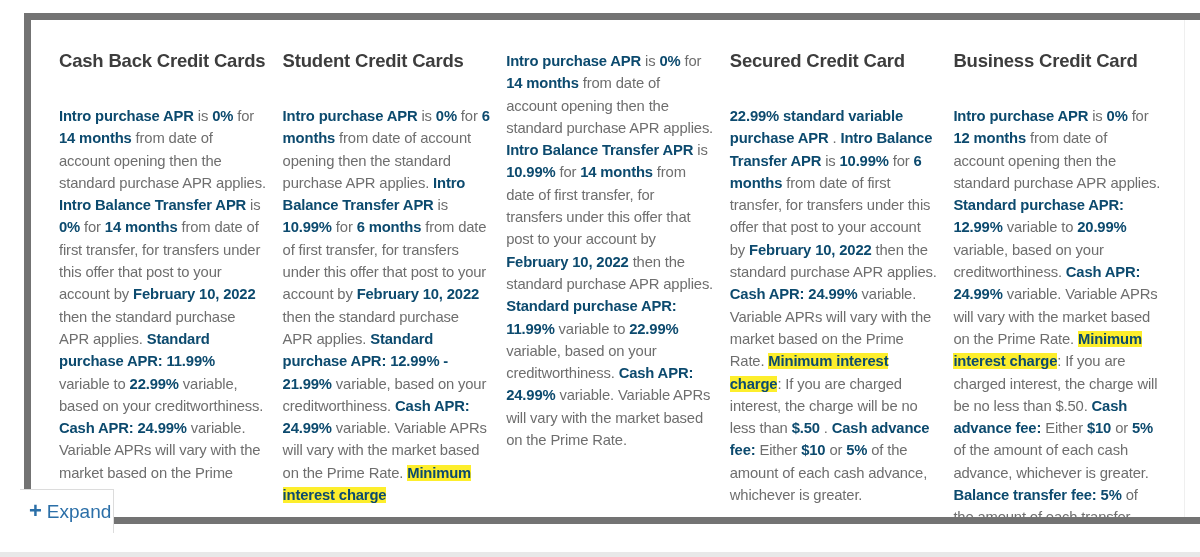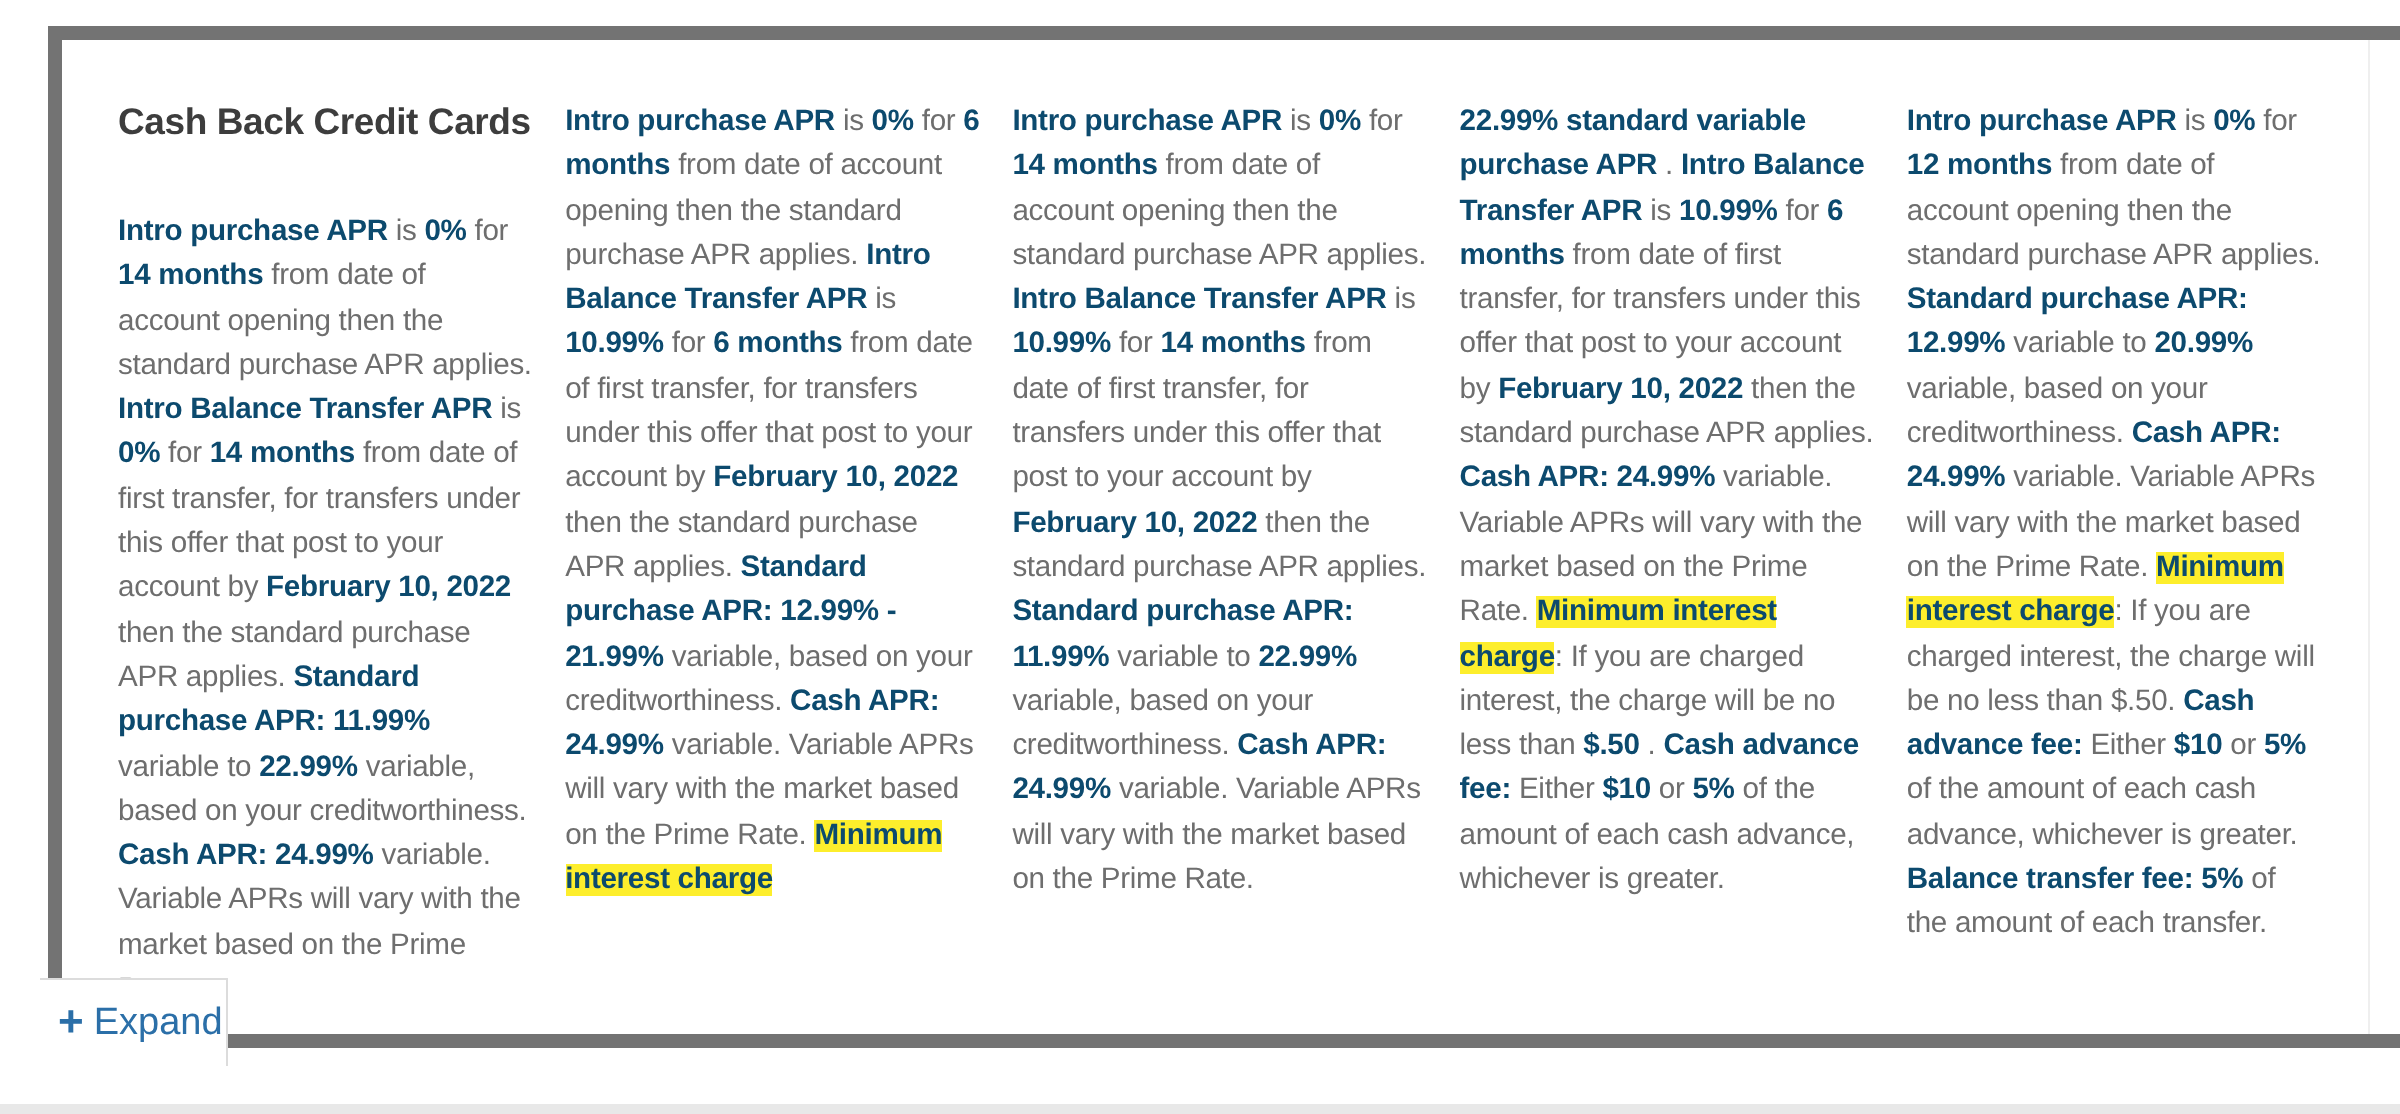--- a/index.html
+++ b/index.html
@@ -99,32 +99,35 @@
 
   <div class="card">
     <div class="columns">
 
       <div class="col">
         <h2 class="col-title">Cash Back Credit Cards</h2>
         <p class="col-body"><span class="bold">Intro purchase APR</span><span> is </span><span class="bold">0%</span><span> for </span><span class="bold">14 months</span><span> from date of account opening then the standard purchase APR applies. </span><span class="bold">Intro Balance Transfer APR</span><span> is </span><span class="bold">0%</span><span> for </span><span class="bold">14 months</span><span> from date of first transfer, for transfers under this offer that post to your account by </span><span class="bold">February 10, 2022</span><span> then the standard purchase APR applies. </span><span class="bold">Standard purchase APR: 11.99%</span><span> variable to </span><span class="bold">22.99%</span><span> variable, based on your creditworthiness. </span><span class="bold">Cash APR: 24.99%</span><span> variable. Variable APRs will vary with the market based on the Prime Rate. </span></p>
       </div>
 
       <div class="col">
+        <h2 class="col-title">Student Credit Cards</h2>
         <p class="col-body"><span class="bold">Intro purchase APR</span><span> is </span><span class="bold">0%</span><span> for </span><span class="bold">6 months</span><span> from date of account opening then the standard purchase APR applies. </span><span class="bold">Intro Balance Transfer APR</span><span> is </span><span class="bold">10.99%</span><span> for </span><span class="bold">6 months</span><span> from date of first transfer, for transfers under this offer that post to your account by </span><span class="bold">February 10, 2022</span><span> then the standard purchase APR applies. </span><span class="bold">Standard purchase APR: 12.99% - 21.99%</span><span> variable, based on your creditworthiness. </span><span class="bold">Cash APR: 24.99%</span><span> variable. Variable APRs will vary with the market based on the Prime Rate. </span><span class="bold hl-yellow">Minimum interest charge</span></p>
       </div>
 
       <div class="col">
         <p class="col-body"><span class="bold">Intro purchase APR</span><span> is </span><span class="bold">0%</span><span> for </span><span class="bold">14 months</span><span> from date of account opening then the standard purchase APR applies. </span><span class="bold">Intro Balance Transfer APR</span><span> is </span><span class="bold">10.99%</span><span> for </span><span class="bold">14 months</span><span> from date of first transfer, for transfers under this offer that post to your account by </span><span class="bold">February 10, 2022</span><span> then the standard purchase APR applies. </span><span class="bold">Standard purchase APR: 11.99%</span><span> variable to </span><span class="bold">22.99%</span><span> variable, based on your creditworthiness. </span><span class="bold">Cash APR: 24.99%</span><span> variable. Variable APRs will vary with the market based on the Prime Rate. </span></p>
       </div>
 
       <div class="col">
+        <h2 class="col-title">Secured Credit Card</h2>
         <p class="col-body"><span class="bold">22.99% standard variable purchase APR</span><span> . </span><span class="bold">Intro Balance Transfer APR</span><span> is </span><span class="bold">10.99%</span><span> for </span><span class="bold">6 months</span><span> from date of first transfer, for transfers under this offer that post to your account by </span><span class="bold">February 10, 2022</span><span> then the standard purchase APR applies. </span><span class="bold">Cash APR: 24.99%</span><span> variable. Variable APRs will vary with the market based on the Prime Rate. </span><span class="bold hl-yellow">Minimum interest charge</span><span>: If you are charged interest, the charge will be no less than </span><span class="bold">$.50</span><span> . </span><span class="bold">Cash advance fee:</span><span> Either </span><span class="bold">$10</span><span> or </span><span class="bold">5%</span><span> of the amount of each cash advance, whichever is greater. </span></p>
       </div>
 
       <div class="col">
+        <h2 class="col-title">Business Credit Card</h2>
         <p class="col-body"><span class="bold">Intro purchase APR</span><span> is </span><span class="bold">0%</span><span> for </span><span class="bold">12 months</span><span> from date of account opening then the standard purchase APR applies. </span><span class="bold">Standard purchase APR: 12.99%</span><span> variable to </span><span class="bold">20.99%</span><span> variable, based on your creditworthiness. </span><span class="bold">Cash APR: 24.99%</span><span> variable. Variable APRs will vary with the market based on the Prime Rate. </span><span class="bold hl-yellow">Minimum interest charge</span><span>: If you are charged interest, the charge will be no less than $.50. </span><span class="bold">Cash advance fee:</span><span> Either </span><span class="bold">$10</span><span> or </span><span class="bold">5%</span><span> of the amount of each cash advance, whichever is greater. </span><span class="bold">Balance transfer fee: 5%</span><span> of the amount of each transfer. </span></p>
       </div>
 
     </div>
 
     <div class="scroll-gutter">
       <div class="scroll-thumb"></div>
     </div>
   </div>
 

